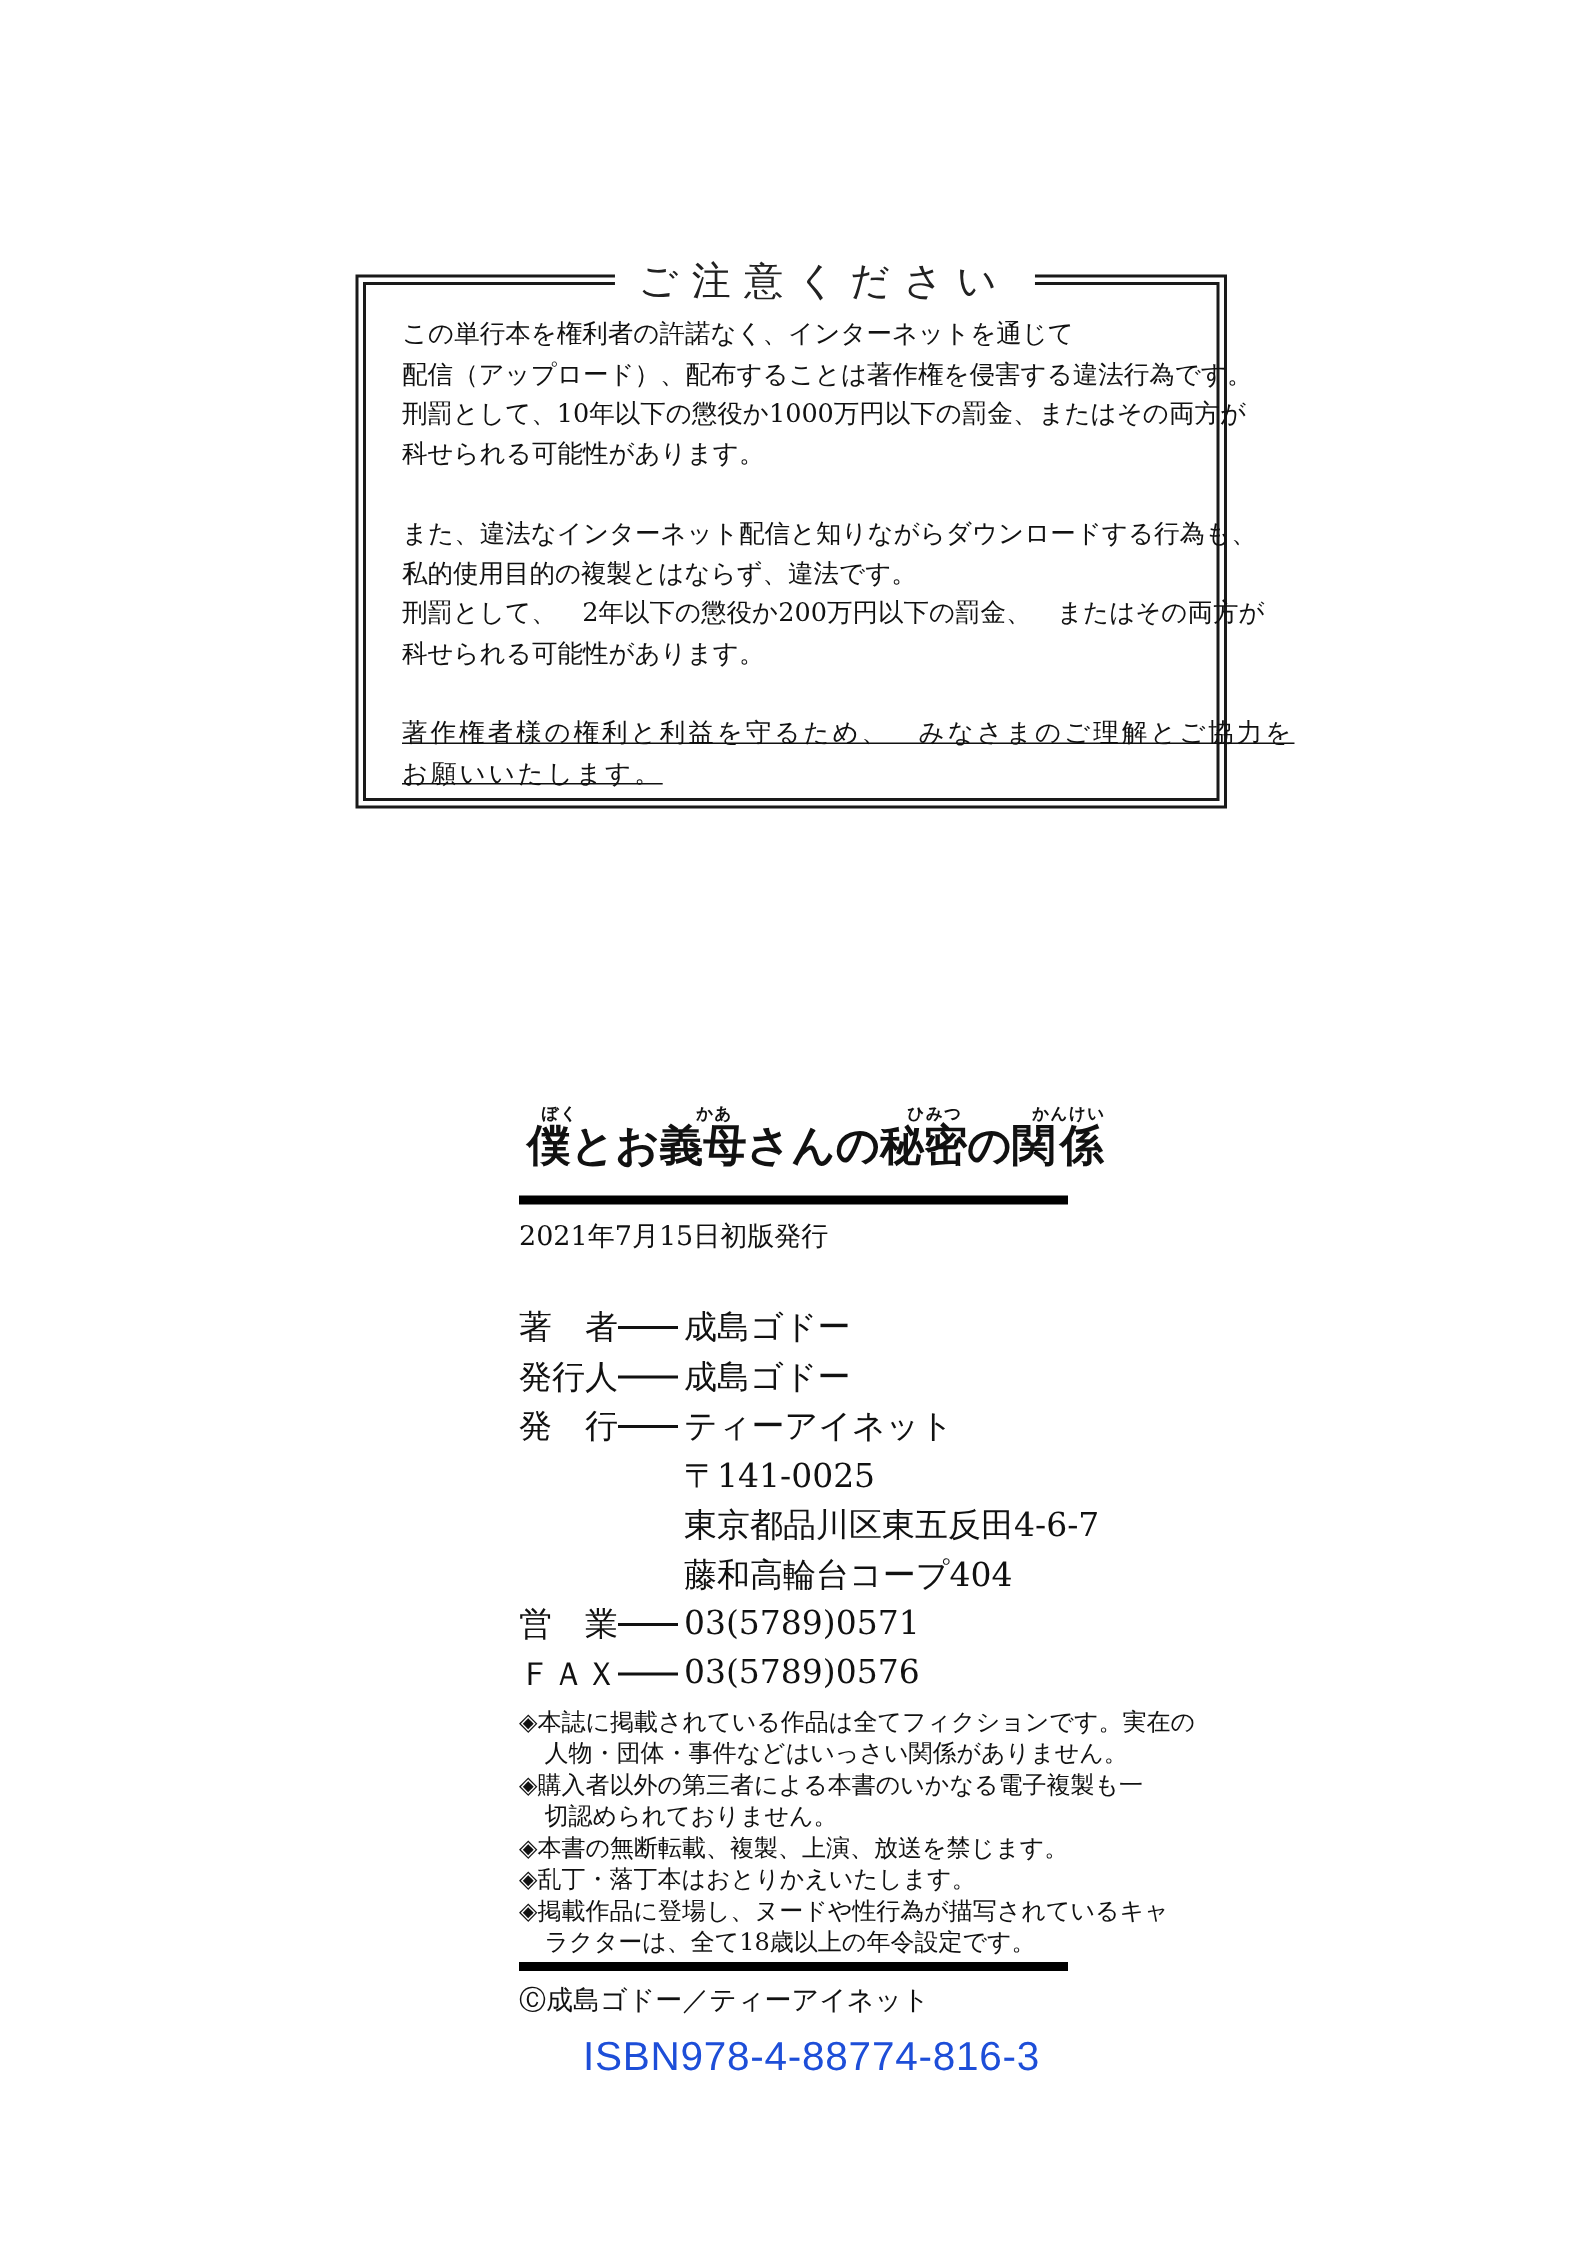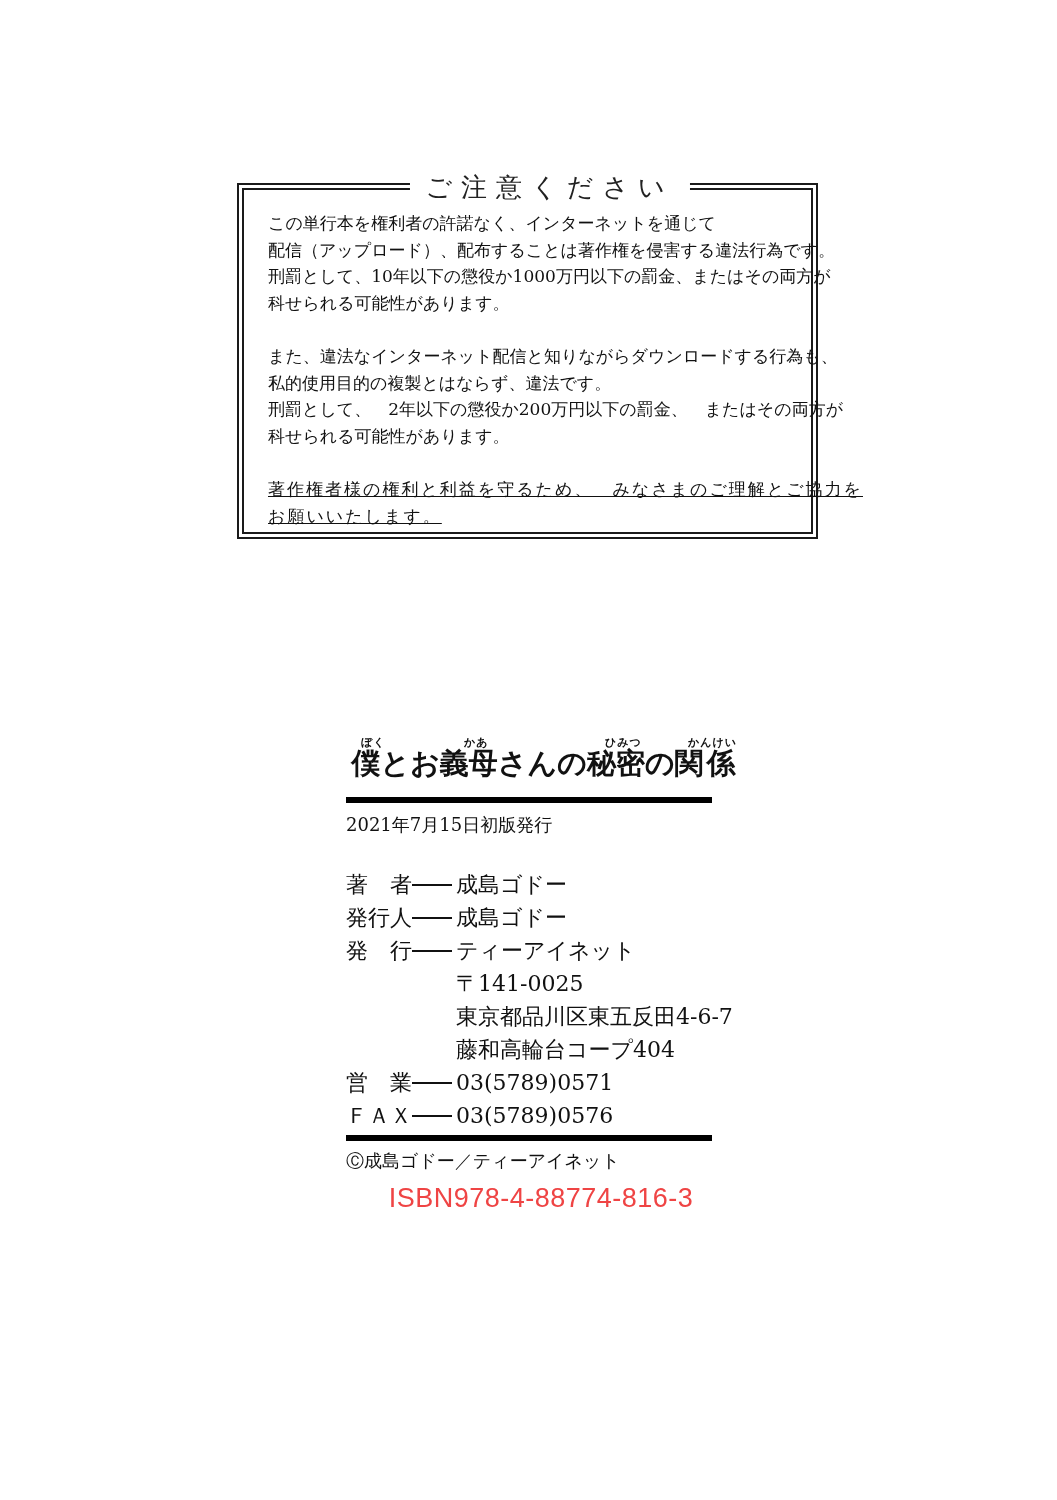--- a/index.html
+++ b/index.html
@@ -126,21 +126,21 @@
     font-size: 18px;
     line-height: 26px;
     white-space: nowrap;
   }
   .isbn {
     margin-top: 9px;
     width: 390px;
     text-align: center;
     font-family: "Liberation Sans", sans-serif;
     font-size: 27px;
-    color: #ef4444;
+    color: #1d4ed8;
     letter-spacing: 0.5px;
     white-space: nowrap;
   }
 </style>
 </head>
 <body>
 
 <div class="page">
 
   <section class="notice-box">
@@ -195,20 +195,27 @@
           <span class="row-dash"></span>
           <span class="row-value">03(5789)0571</span>
         </div>
         <div class="pub-row">
           <span class="row-label">ＦＡＸ</span>
           <span class="row-dash"></span>
           <span class="row-value">03(5789)0576</span>
         </div>
       </div>
 
+    <div class="notes" id="notes">
+        <p class="note">◈本誌に掲載されている作品は全てフィクションです。実在の<br>人物・団体・事件などはいっさい関係がありません。</p>
+        <p class="note">◈購入者以外の第三者による本書のいかなる電子複製も一<br>切認められておりません。</p>
+        <p class="note">◈本書の無断転載、複製、上演、放送を禁じます。</p>
+        <p class="note">◈乱丁・落丁本はおとりかえいたします。</p>
+        <p class="note">◈掲載作品に登場し、ヌードや性行為が描写されているキャ<br>ラクターは、全て18歳以上の年令設定です。</p>
+      </div>
 
     <div class="rule rule-bottom"></div>
 
     <div class="copyright">Ⓒ成島ゴドー／ティーアイネット</div>
 
     <div class="isbn">ISBN978-4-88774-816-3</div>
   </section>
 
 </div>
 

